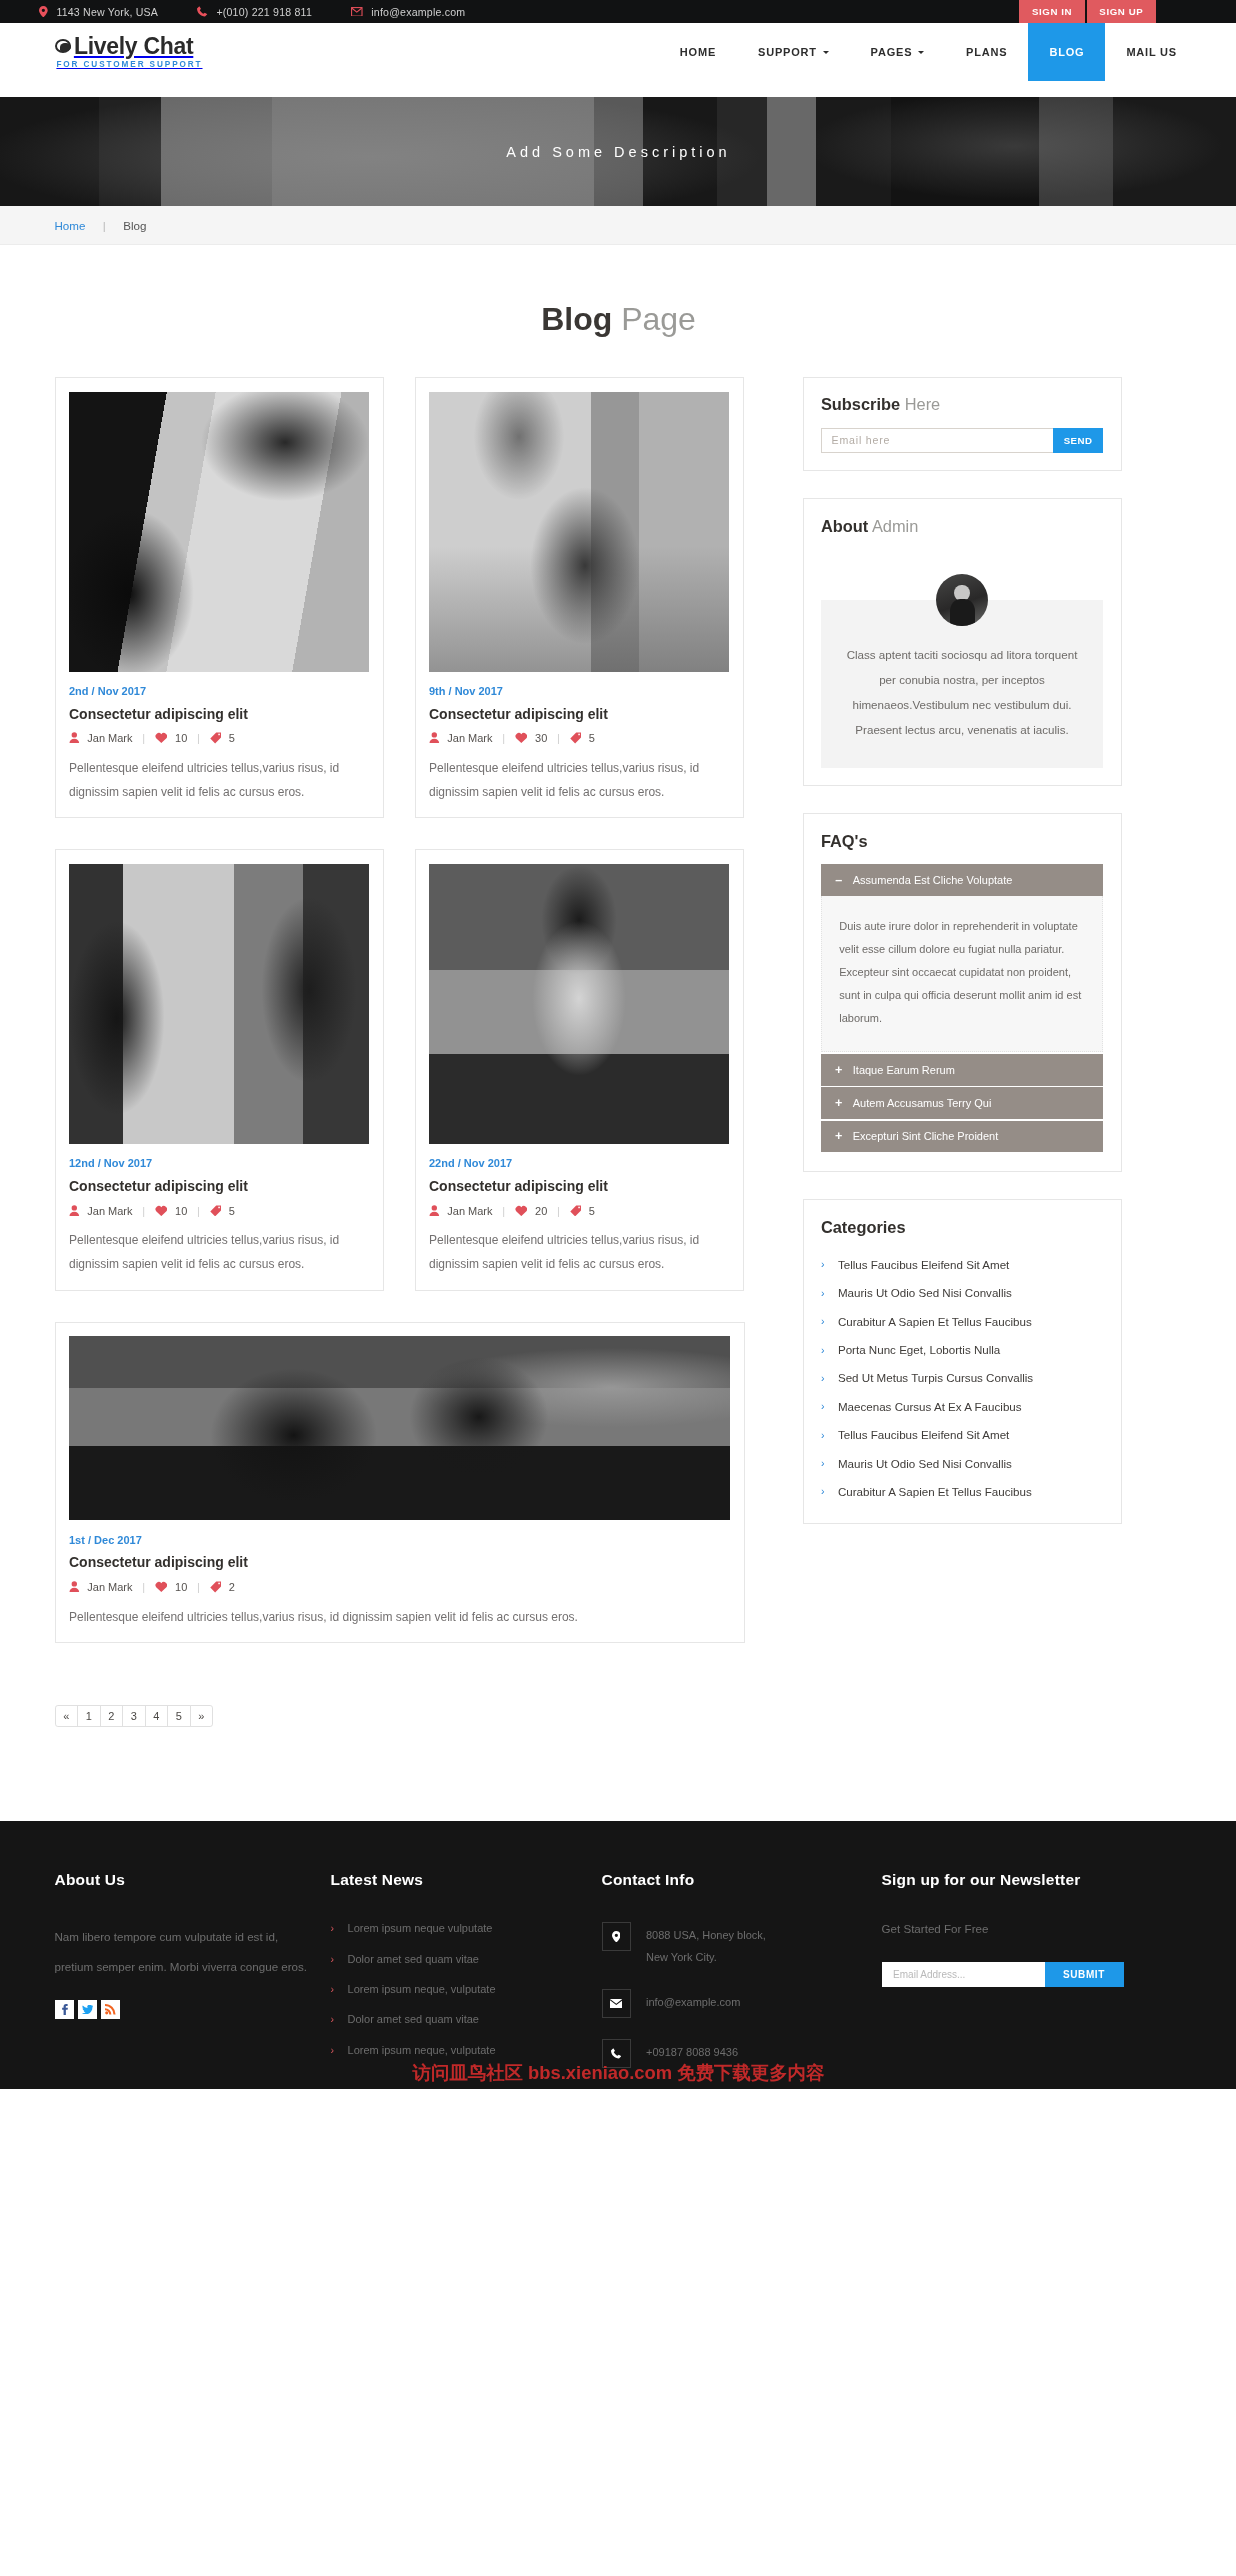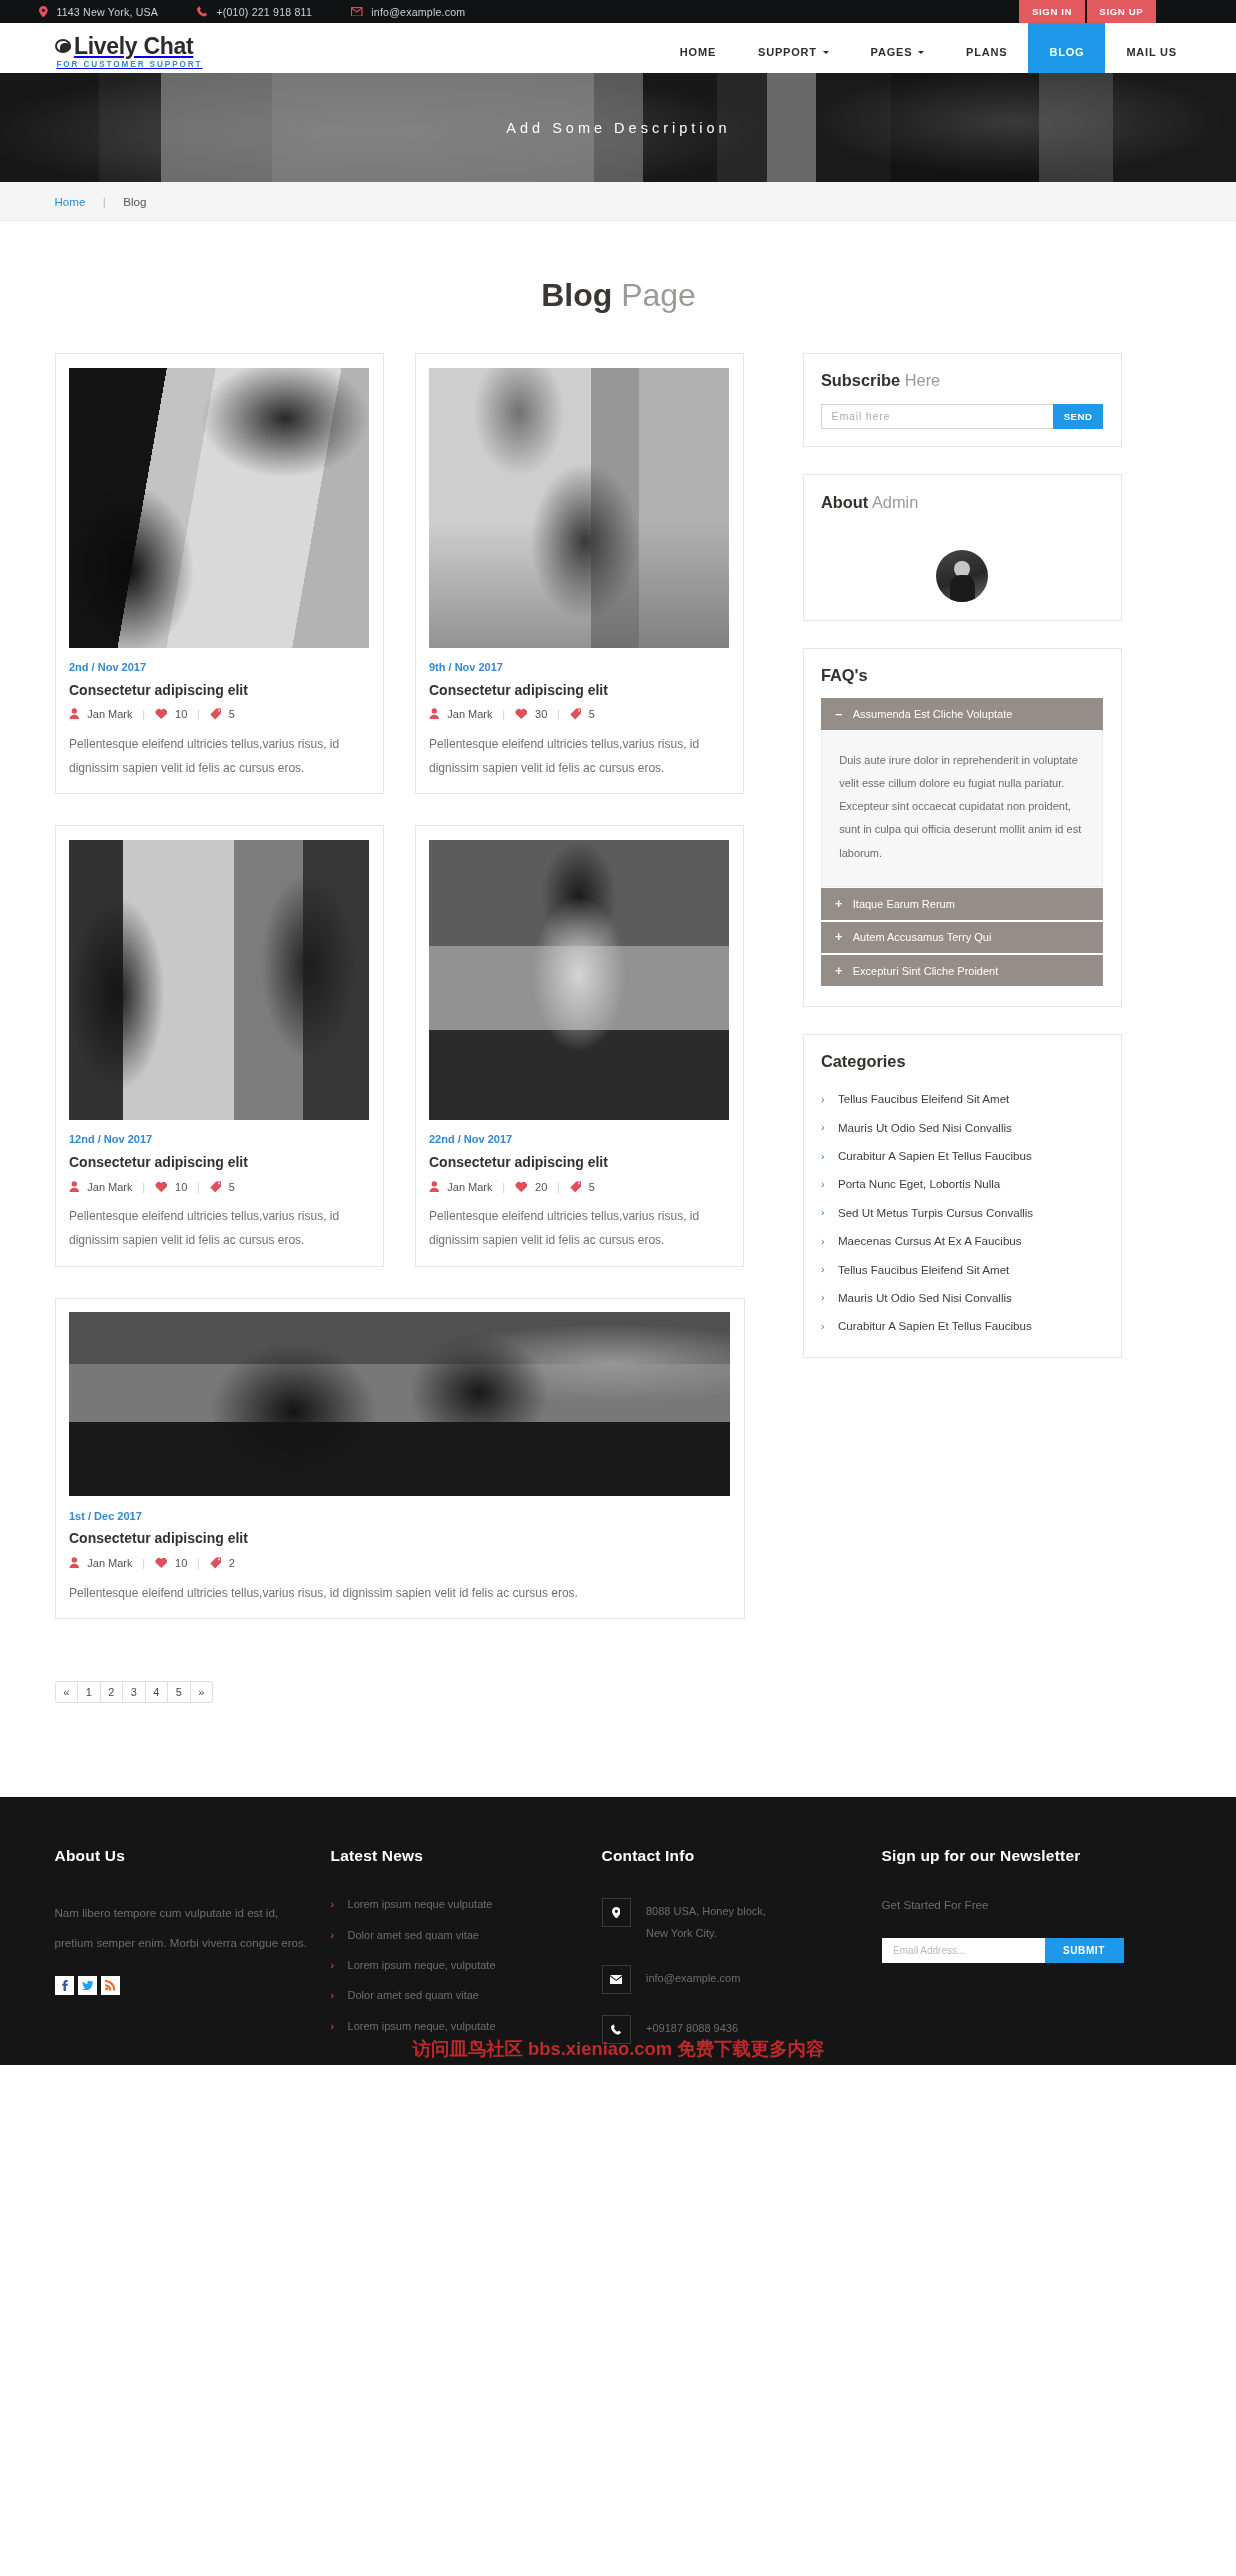--- a/index.html
+++ b/index.html
@@ -11,21 +11,21 @@
   .topbar-inner{width:1159px;margin:0 auto;display:flex;align-items:center;height:23px;}
   .tb-item{display:flex;align-items:center;color:#cfcfcf;font-size:10.6px;margin-right:39px;letter-spacing:0.2px;}
   .tb-item .ic{color:#e8505b;margin-right:8.7px;display:inline-flex;align-items:center;}
   .tb-item .ic svg{display:block;}
   .tb-auth{position:absolute;right:81px;top:0;display:flex;height:23px;align-items:flex-end;}
   .tb-auth a{background:#e05a5f;color:#fff;font-size:9.7px;font-weight:bold;letter-spacing:0.6px;
     padding:0 12.6px;height:23px;line-height:23px;text-decoration:none;display:block;}
   .tb-auth a + a{margin-left:2px;}
 
   
-  .header{height:50px;background:#fff;position:relative;}
+  .header{height:74px;background:#fff;position:relative;}
   .header-inner{width:1159px;margin:0 auto;height:58px;display:flex;align-items:center;justify-content:space-between;position:relative;}
   .logo{display:flex;flex-direction:column;padding-left:15.5px;}
   .logo-top{display:flex;align-items:center;}
   .logo-bubble{width:18.4px;height:14.5px;position:relative;margin-right:1px;}
   .logo-bubble:before{content:"";position:absolute;left:0;top:0;width:12.6px;height:10.6px;border:2.3px solid #2b2b2b;border-radius:50%;}
   .logo-bubble:after{content:"";position:absolute;left:5.8px;top:3.9px;width:10.6px;height:8.7px;background:#2b2b2b;border-radius:50% 50% 50% 10%;}
   .logo-text{font-size:23px;font-weight:bold;color:#2b2b2b;letter-spacing:-0.3px;line-height:1;}
   .logo-sub{font-size:8.2px;letter-spacing:1.9px;color:#2f89d8;font-weight:bold;margin-top:2.9px;margin-left:1.9px;}
   .nav{display:flex;align-items:stretch;height:58px;}
   .nav a{display:flex;align-items:center;padding:0 21px;font-size:11px;font-weight:bold;color:#2d2d2d;
@@ -421,20 +421,21 @@
 
     <div class="widget">
       <div class="w-title">
         <b>About</b>
         <span>Admin</span>
       </div>
       <div class="admin-wrap">
         <div class="avatar">
             <span class="hd"></span>
           </div>
+        <div class="admin-box">Class aptent taciti sociosqu ad litora torquent per conubia nostra, per inceptos himenaeos.Vestibulum nec vestibulum dui. Praesent lectus arcu, venenatis at iaculis.</div>
       </div>
     </div>
 
     <div class="widget">
       <div class="w-title">
         <b>FAQ's</b>
       </div>
       <div class="faq-item">
         <div class="faq-head">
           <span class="sign">–</span>

